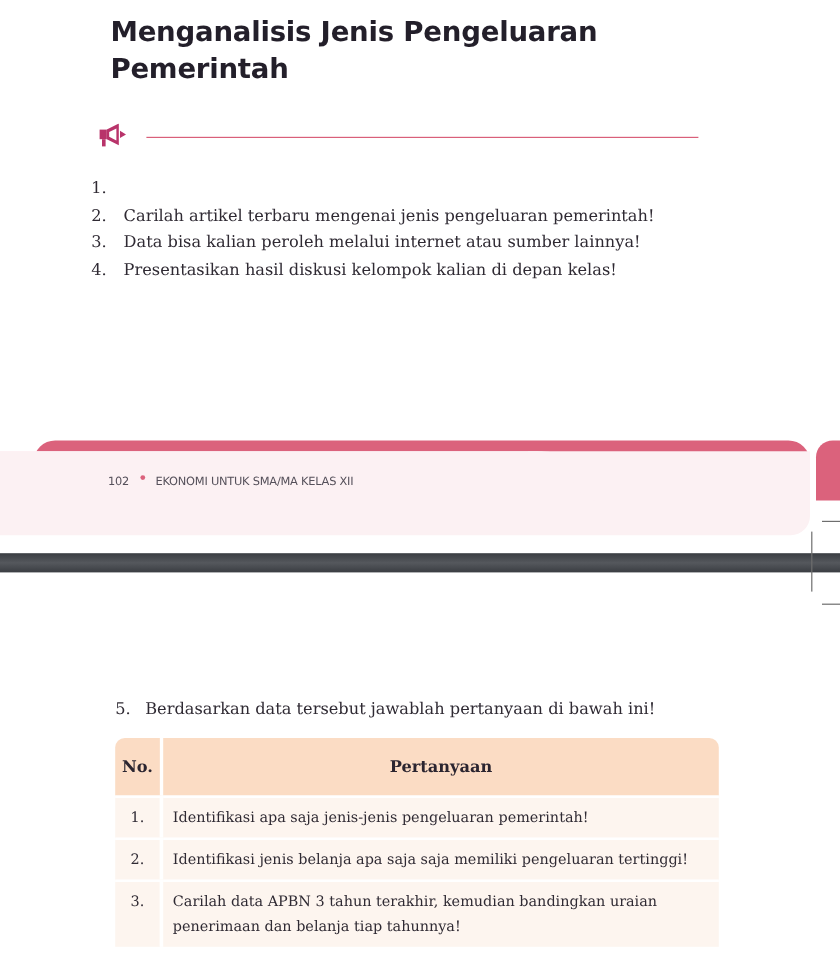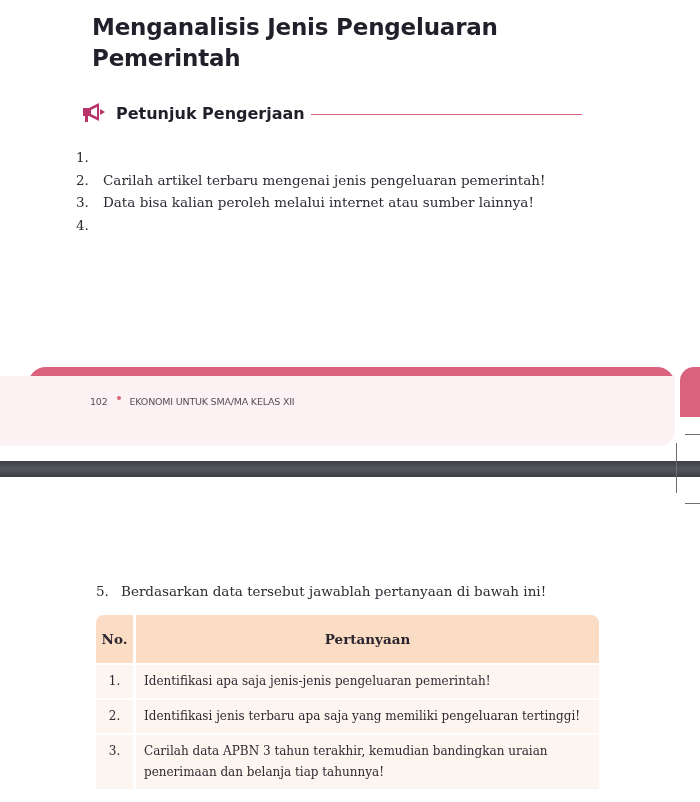--- a/index.html
+++ b/index.html
@@ -88,38 +88,38 @@
 <h1 class="title">Menganalisis Jenis Pengeluaran Pemerintah</h1>
 
 <div class="section-head">
   <svg class="megaphone" viewBox="0 0 24 20">
     <rect x="1" y="5" width="6" height="8" fill="#b8336a"></rect>
     <rect x="3" y="13" width="3" height="6" fill="#b8336a"></rect>
     <polygon points="7,5 17,0 17,18 7,13" fill="#b8336a"></polygon>
     <polygon points="18,6 23,9 18,12" fill="#b8336a"></polygon>
     <polygon points="9,7 15,4 15,14 9,11" fill="#ffffff"></polygon>
   </svg>
-  <span class="section-label">Petunjuk Pengerjaan</span>
   <span class="section-rule"></span>
 </div>
 
 <ul class="steps">
   <li>
       <span class="num">1.</span>
     </li>
   <li>
       <span class="num">2.</span>
       <span>Carilah artikel terbaru mengenai jenis pengeluaran pemerintah!</span>
     </li>
   <li>
       <span class="num">3.</span>
       <span>Data bisa kalian peroleh melalui internet atau sumber lainnya!</span>
     </li>
   <li>
       <span class="num">4.</span>
+      <span>Presentasikan hasil diskusi kelompok kalian di depan kelas!</span>
     </li>
 </ul>
 
 <div class="footer-band-pink"></div>
 <div class="footer-band-pink2"></div>
 <div class="footer-light"></div>
 <div class="footer-light-tab"></div>
 <svg class="footer-curve" viewBox="0 0 80 42">
   <path d="M0,0 L12,0 C28,0 30,10 36,22 C42,34 48,42 64,42 L0,42 Z" fill="#fcf1f3"></path>
 </svg>
@@ -146,20 +146,20 @@
       <th class="q">Pertanyaan</th>
     </tr>
   </thead>
   <tbody>
     <tr>
       <td class="no">1.</td>
       <td>Identifikasi apa saja jenis-jenis pengeluaran pemerintah!</td>
     </tr>
     <tr>
       <td class="no">2.</td>
-      <td>Identifikasi jenis terbaru apa saja yang memiliki pengeluaran tertinggi!</td>
+      <td>Identifikasi jenis belanja apa saja saja memiliki pengeluaran tertinggi!</td>
     </tr>
     <tr>
       <td class="no">3.</td>
       <td>Carilah data APBN 3 tahun terakhir, kemudian bandingkan uraian penerimaan dan belanja tiap tahunnya!</td>
     </tr>
   </tbody>
 </table>
 
 </body></html>

